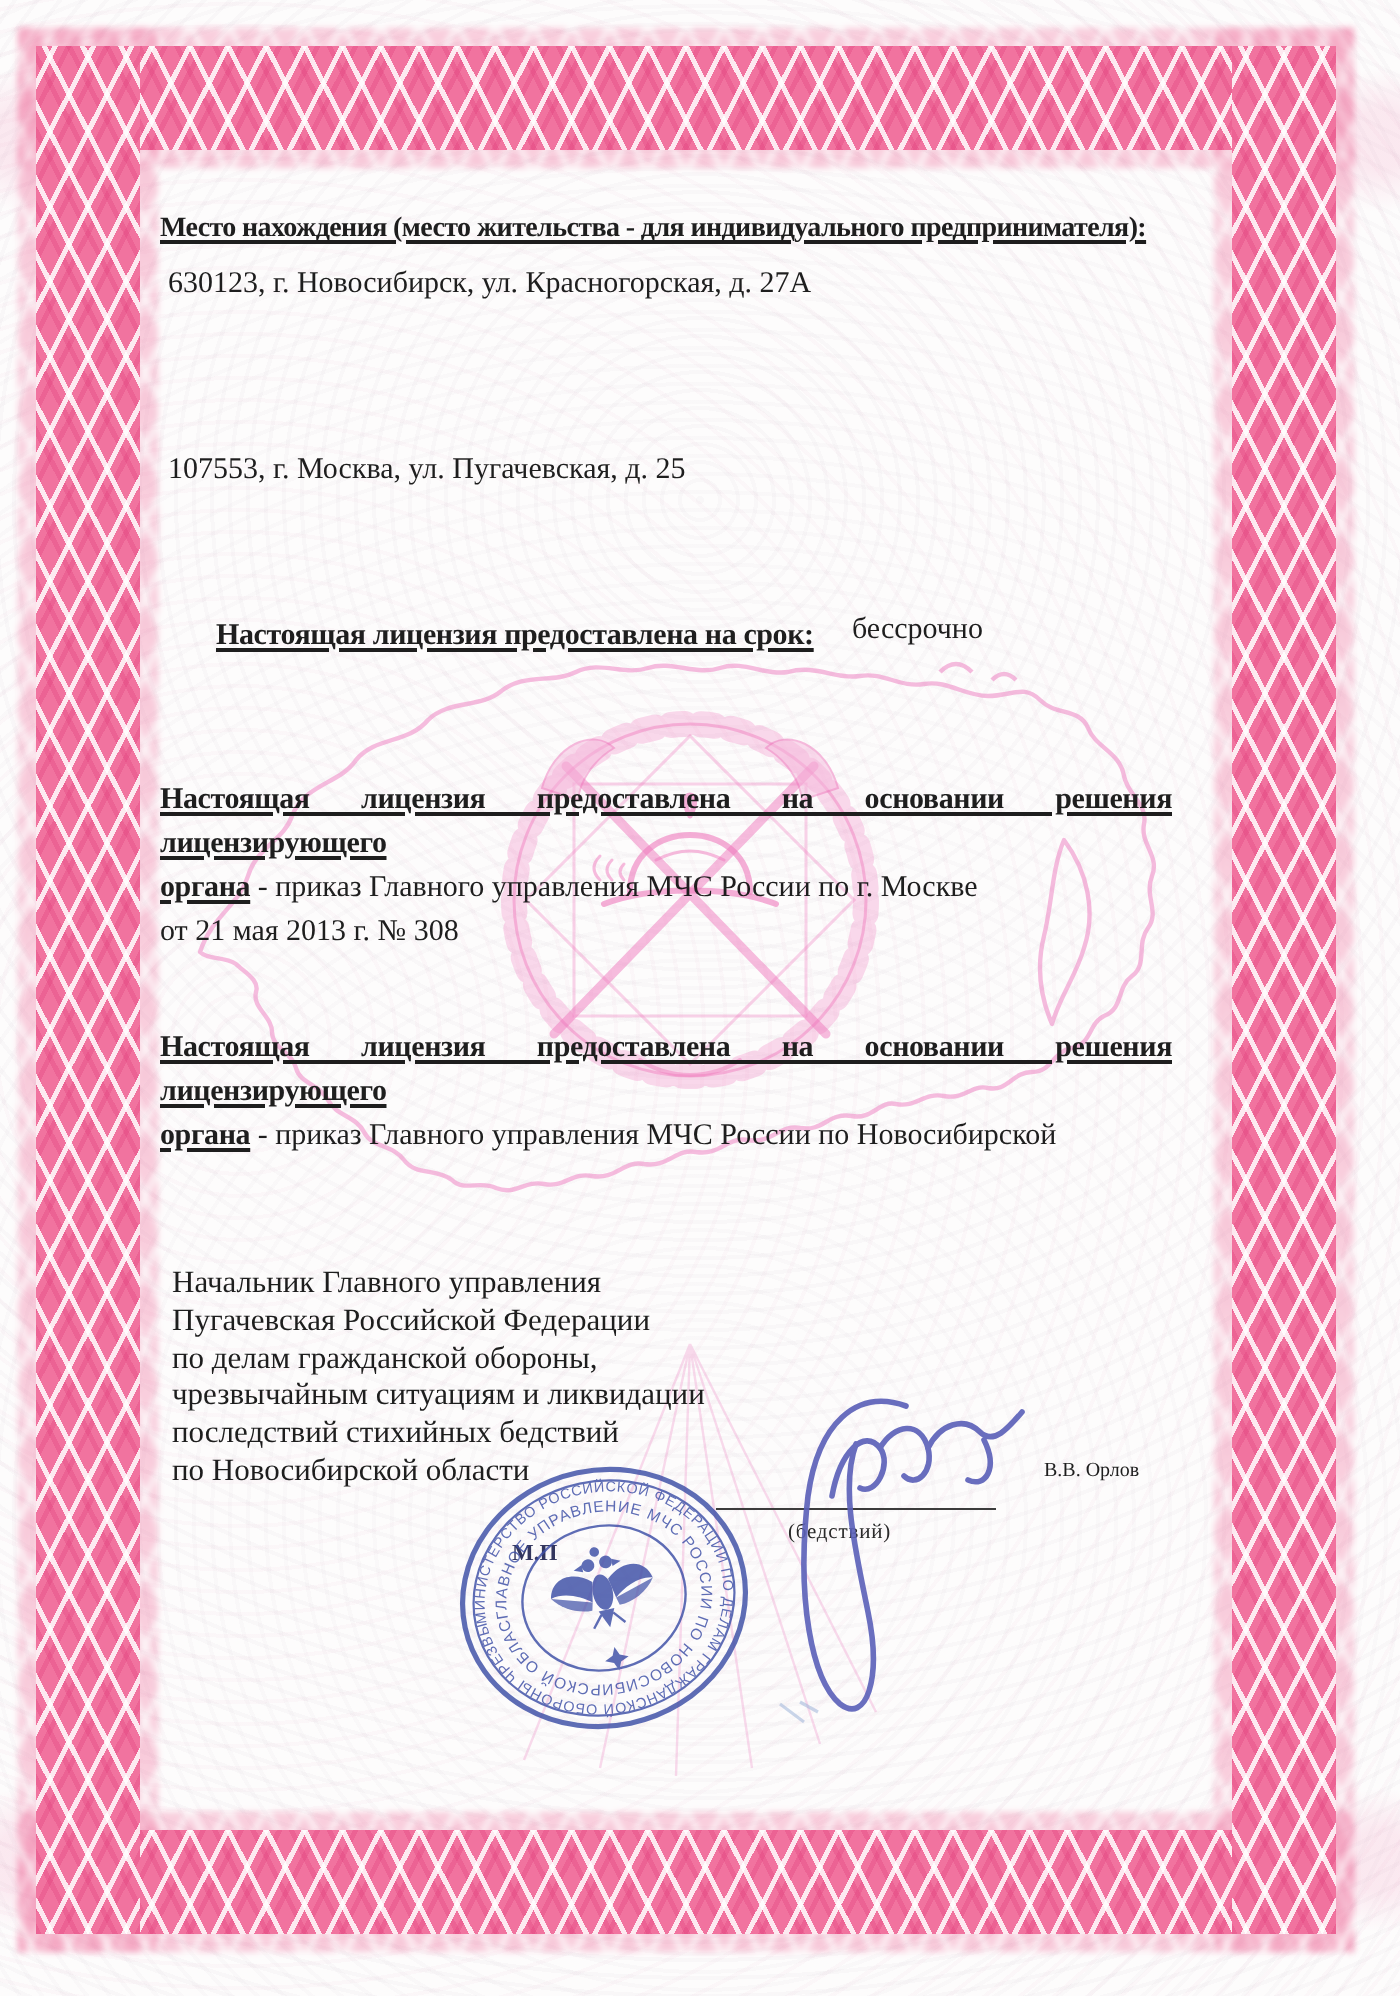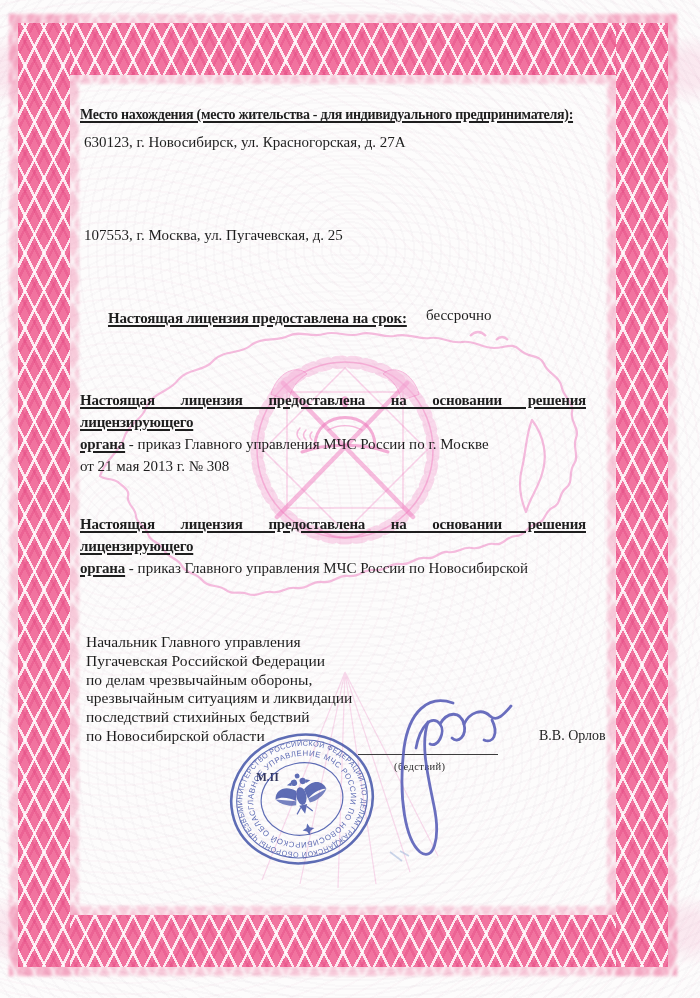--- a/index.html
+++ b/index.html
@@ -56,21 +56,21 @@
   #term-h{left:80px; top:308px;margin-left:28px;}
   #term-v{left:426px; top:305px;}
   .para{position:absolute; left:80px; width:506px; line-height:22px; font-size:15px;}
   #para1{top:389px;}
   #para2{top:513px;}
   .para .jline{font-size:15px; font-weight:bold; letter-spacing:-0.2px;
                text-align:justify; text-align-last:justify;}
   .sig-block{position:absolute; left:86px; top:633px; font-size:15.5px; line-height:18.8px; white-space:nowrap;}
   #sig-line{position:absolute; left:358px; top:754px; width:140px; height:0; border-top:1.5px solid #3c3c3c;}
   #sig-cap {left:394px; top:757px; font-size:10.5px; letter-spacing:.4px; color:#2a2a2a;}
-  #sig-name{left:539px; top:726px; font-size:14px;}
+  #sig-name{left:522px; top:726px; font-size:10px;}
   #seal-mp {left:256px; top:767px; font-size:11.5px; font-weight:bold; color:#33365e;}
 </style>
 </head>
 <body>
 
 <div class="page">
 
   <div class="texture"></div>
 
   <svg class="watermark" width="700" height="998" viewBox="0 0 700 998">
@@ -138,21 +138,21 @@
     </div>
 
     <div class="para" id="para2">
       <div class="jline ul">Настоящая лицензия предоставлена на основании решения лицензирующего</div>
       <div><span class="b ul">органа</span><span> - приказ Главного управления МЧС России по Новосибирской</span></div>
     </div>
 
     <div class="sig-block">
       <div>Начальник Главного управления</div>
       <div>Пугачевская Российской Федерации</div>
-      <div>по делам чрезвычайным обороны,</div>
+      <div>по делам гражданской обороны,</div>
       <div>чрезвычайным ситуациям и ликвидации</div>
       <div>последствий стихийных бедствий</div>
       <div>по Новосибирской области</div>
     </div>
 
     <div id="sig-line"></div>
     <div class="txt" id="sig-cap">(бедствий)</div>
     <div class="txt" id="sig-name">В.В. Орлов</div>
     <div class="txt" id="seal-mp">М.П</div>
   </div>

